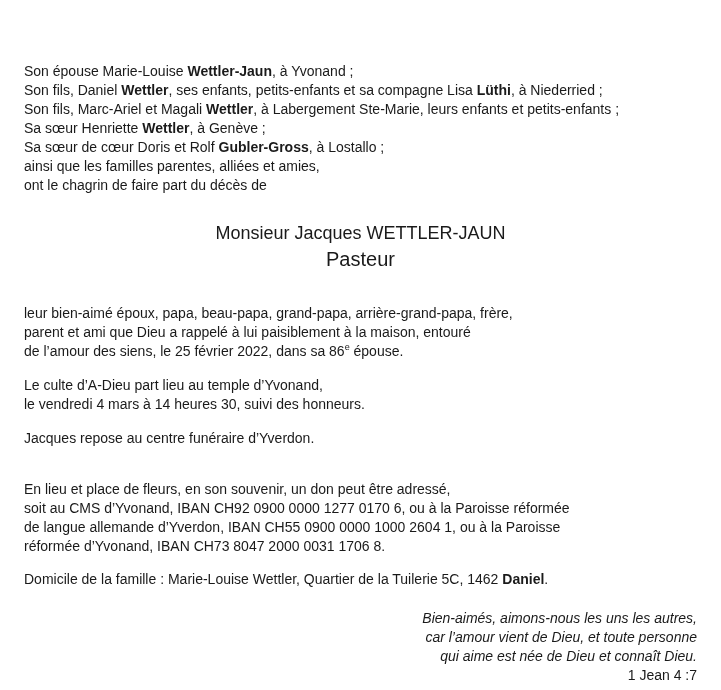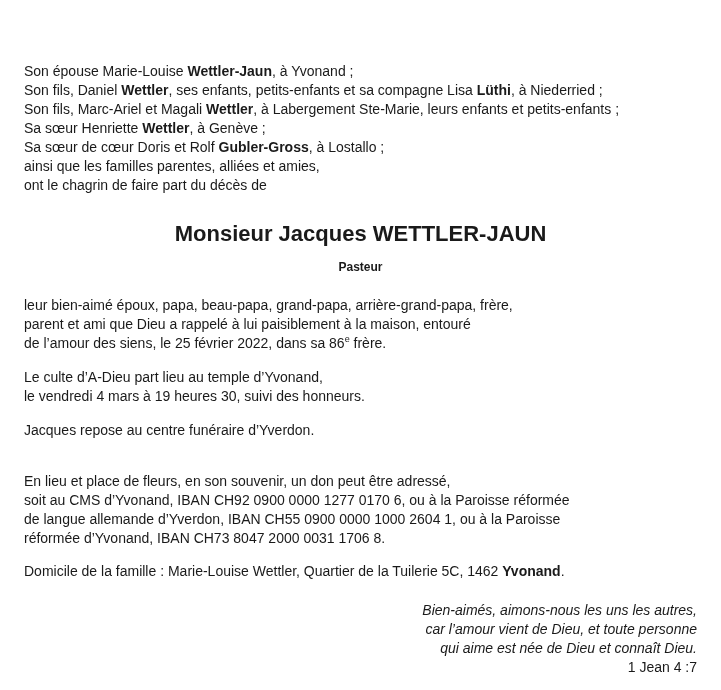--- a/index.html
+++ b/index.html
@@ -22,31 +22,31 @@
     height: 690px;
     padding: 62px 24px 0 24px;
     background: #ffffff;
   }
   .block { margin: 0; }
   .title-block {
     text-align: center;
     margin-top: 29px;
   }
   .deceased-name {
-    font-weight: bold;
-    font-size: 22px;
+    font-weight: normal;
+    font-size: 18px;
     line-height: 19px;
   }
   .deceased-role {
-    font-weight: bold;
-    font-size: 12px;
+    font-weight: normal;
+    font-size: 20px;
     line-height: 14px;
-    margin-top: 17px;
+    margin-top: 9px;
   }
-  .tribute  { margin-top: 22px; }
+  .tribute  { margin-top: 38px; }
   .service  { margin-top: 15px; }
   .repose   { margin-top: 15px; }
   .donation { margin-top: 32px; }
   .domicile { margin-top: 14px; }
   .quote {
     margin-top: 11px;
     text-align: right;
   }
   .quote-text {
     font-style: italic;
@@ -63,28 +63,28 @@
 
 <div class="doc">
 
   <p class="block family"><span>Son épouse Marie-Louise </span><span class="b">Wettler-Jaun</span><span>, à Yvonand ;</span><br><span>Son fils, Daniel </span><span class="b">Wettler</span><span>, ses enfants, petits-enfants et sa compagne Lisa </span><span class="b">Lüthi</span><span>, à Niederried ;</span><br><span>Son fils, Marc-Ariel et Magali </span><span class="b">Wettler</span><span>, à Labergement Ste-Marie, leurs enfants et petits-enfants ;</span><br><span>Sa sœur Henriette </span><span class="b">Wettler</span><span>, à Genève ;</span><br><span>Sa sœur de cœur Doris et Rolf </span><span class="b">Gubler-Gross</span><span>, à Lostallo ;</span><br><span>ainsi que les familles parentes, alliées et amies,</span><br><span>ont le chagrin de faire part du décès de</span></p>
 
   <div class="title-block">
     <div class="deceased-name">Monsieur Jacques WETTLER-JAUN</div>
     <div class="deceased-role">Pasteur</div>
   </div>
 
-  <p class="block tribute"><span>leur bien-aimé époux, papa, beau-papa, grand-papa, arrière-grand-papa, frère,</span><br><span>parent et ami que Dieu a rappelé à lui paisiblement à la maison, entouré</span><br><span>de l’amour des siens, le 25 février 2022, dans sa 86</span><sup>e</sup><span> frère.</span></p>
+  <p class="block tribute"><span>leur bien-aimé époux, papa, beau-papa, grand-papa, arrière-grand-papa, frère,</span><br><span>parent et ami que Dieu a rappelé à lui paisiblement à la maison, entouré</span><br><span>de l’amour des siens, le 25 février 2022, dans sa 86</span><sup>e</sup><span> épouse.</span></p>
 
-  <p class="block service"><span>Le culte d’A-Dieu part lieu au temple d’Yvonand,</span><br><span>le vendredi 4 mars à 19 heures 30, suivi des honneurs.</span></p>
+  <p class="block service"><span>Le culte d’A-Dieu part lieu au temple d’Yvonand,</span><br><span>le vendredi 4 mars à 14 heures 30, suivi des honneurs.</span></p>
 
   <p class="block repose"><span>Jacques repose au centre funéraire d’Yverdon.</span></p>
 
   <p class="block donation"><span>En lieu et place de fleurs, en son souvenir, un don peut être adressé,</span><br><span>soit au CMS d’Yvonand, IBAN CH92 0900 0000 1277 0170 6, ou à la Paroisse réformée</span><br><span>de langue allemande d’Yverdon, IBAN CH55 0900 0000 1000 2604 1, ou à la Paroisse</span><br><span>réformée d’Yvonand, IBAN CH73 8047 2000 0031 1706 8.</span></p>
 
-  <p class="block domicile"><span>Domicile de la famille : Marie-Louise Wettler, Quartier de la Tuilerie 5C, 1462 </span><span class="b">Yvonand</span><span>.</span></p>
+  <p class="block domicile"><span>Domicile de la famille : Marie-Louise Wettler, Quartier de la Tuilerie 5C, 1462 </span><span class="b">Daniel</span><span>.</span></p>
 
   <div class="quote">
     <div class="quote-text"><span>Bien-aimés, aimons-nous les uns les autres,</span><br><span>car l’amour vient de Dieu, et toute personne</span><br><span>qui aime est née de Dieu et connaît Dieu.</span></div>
     <div class="quote-ref">1 Jean 4 :7</div>
   </div>
 
 </div>
 
 </body></html>

